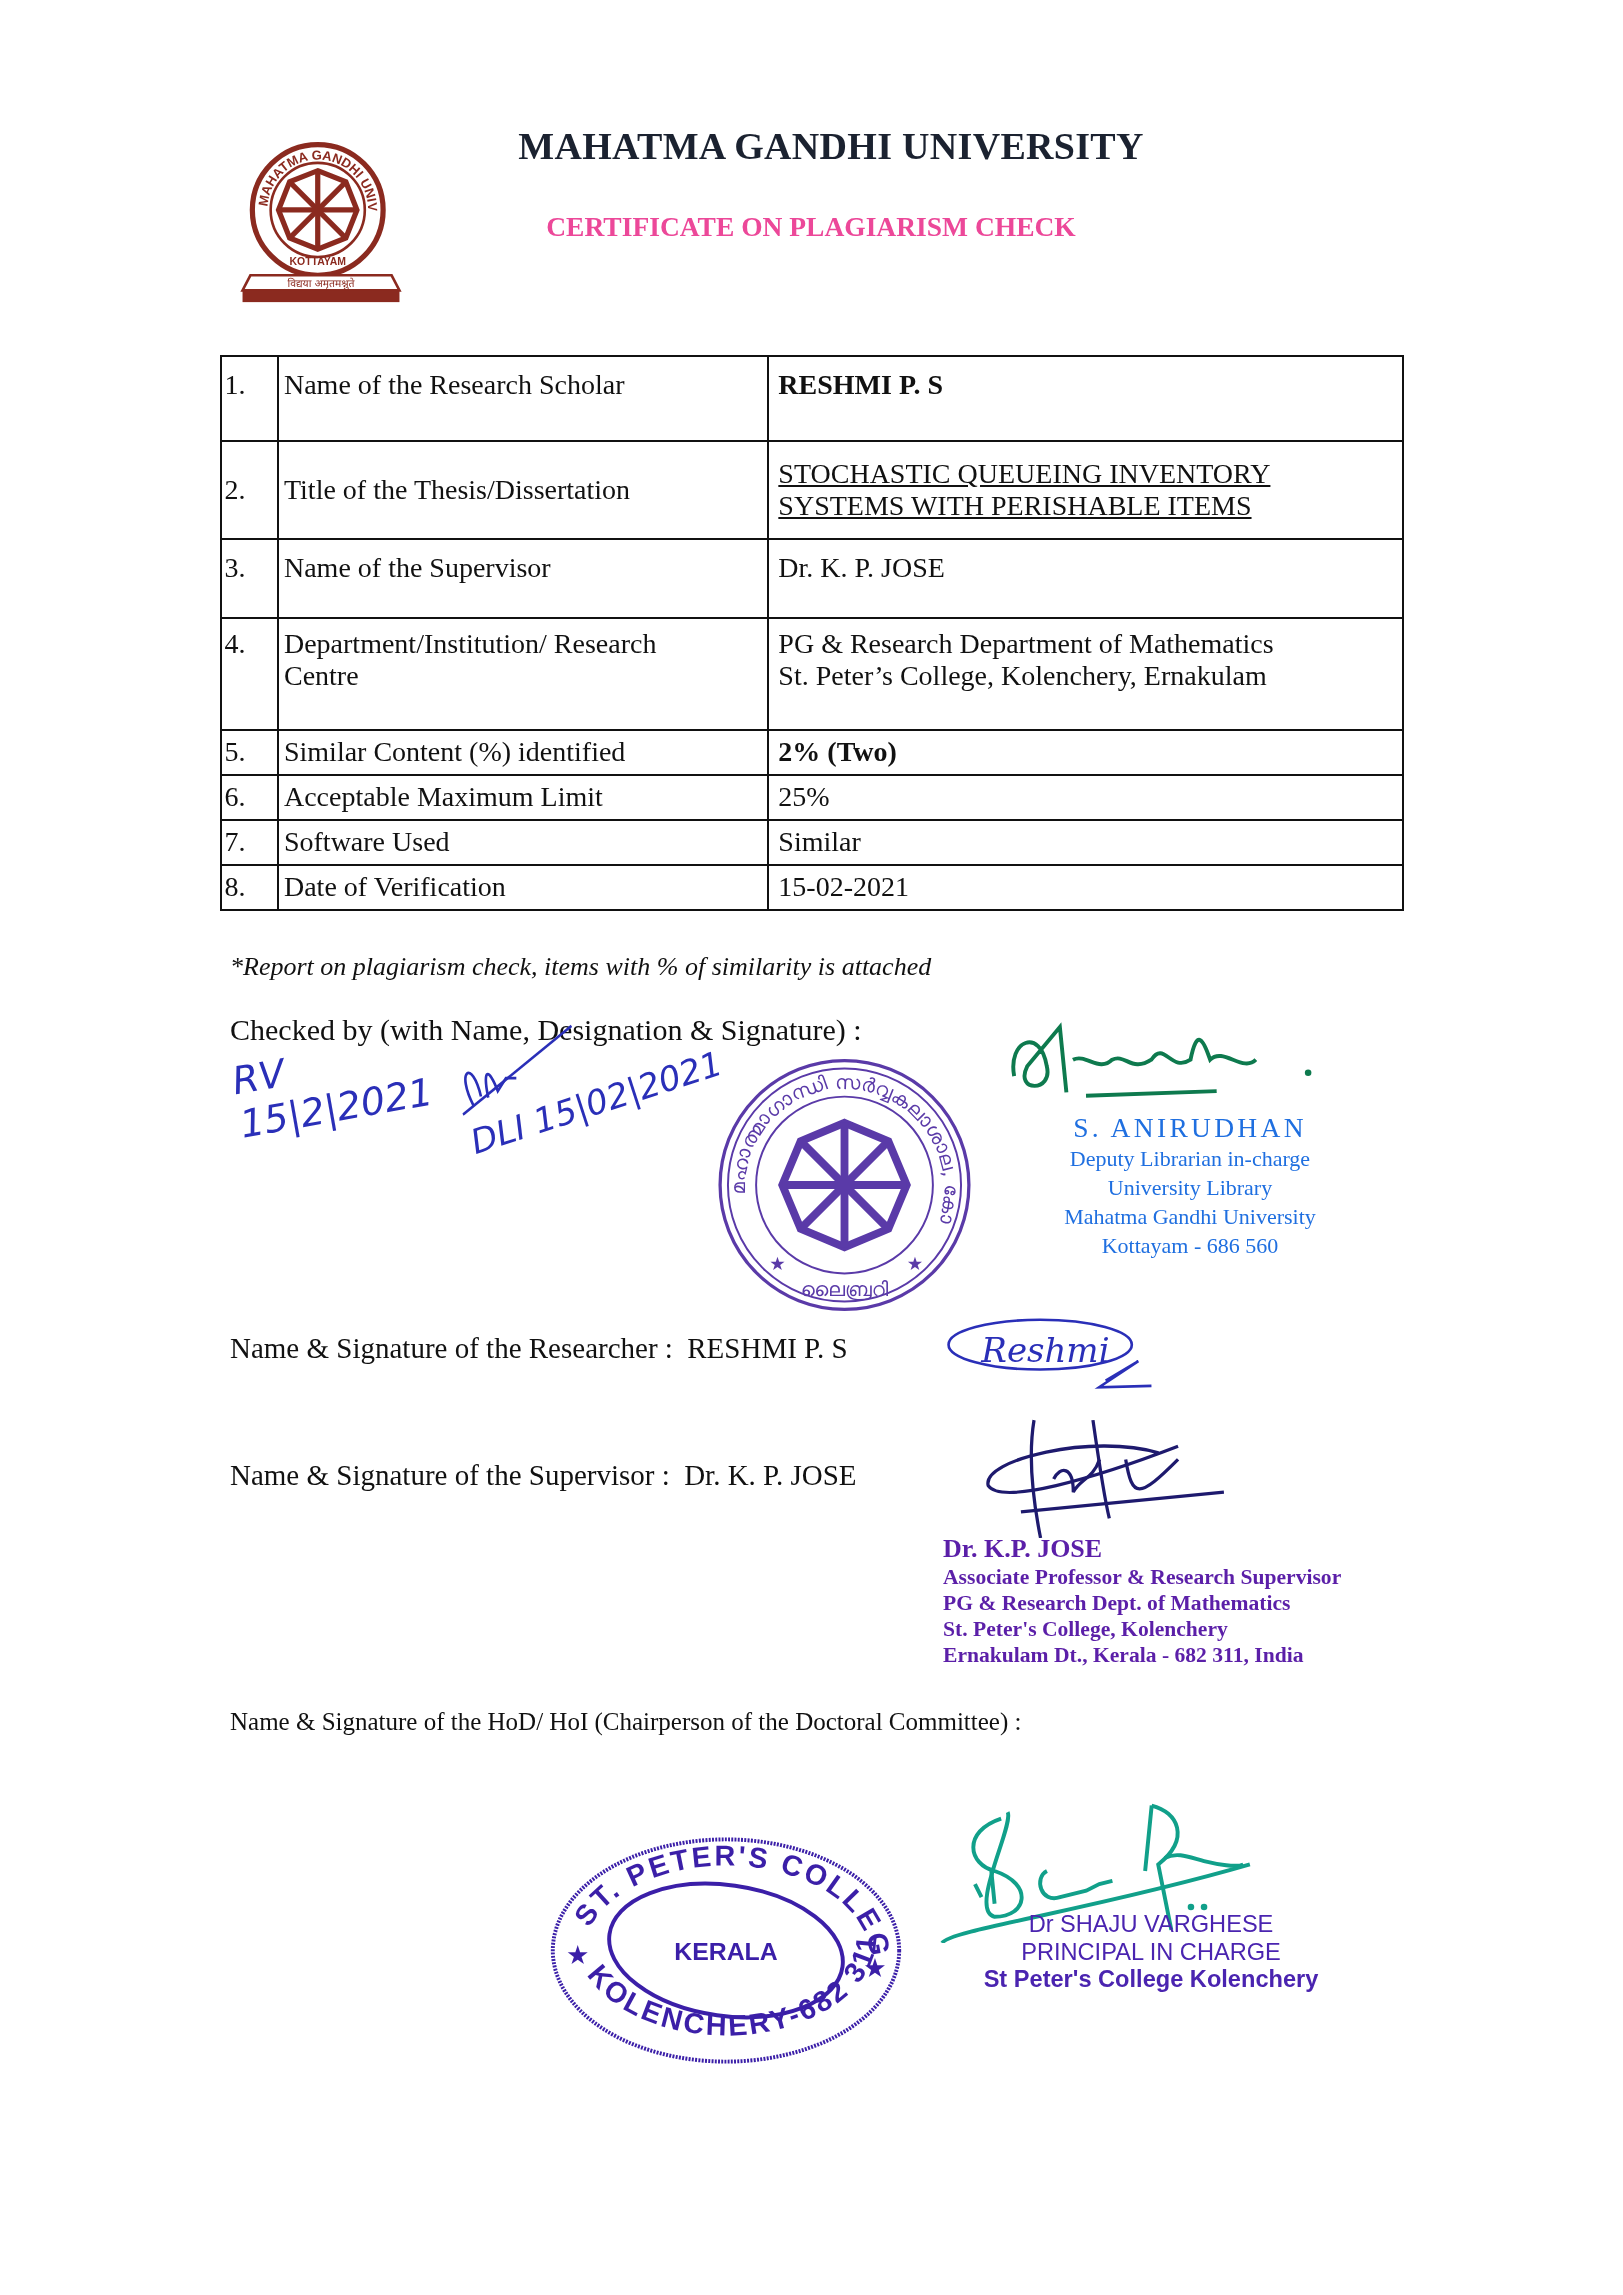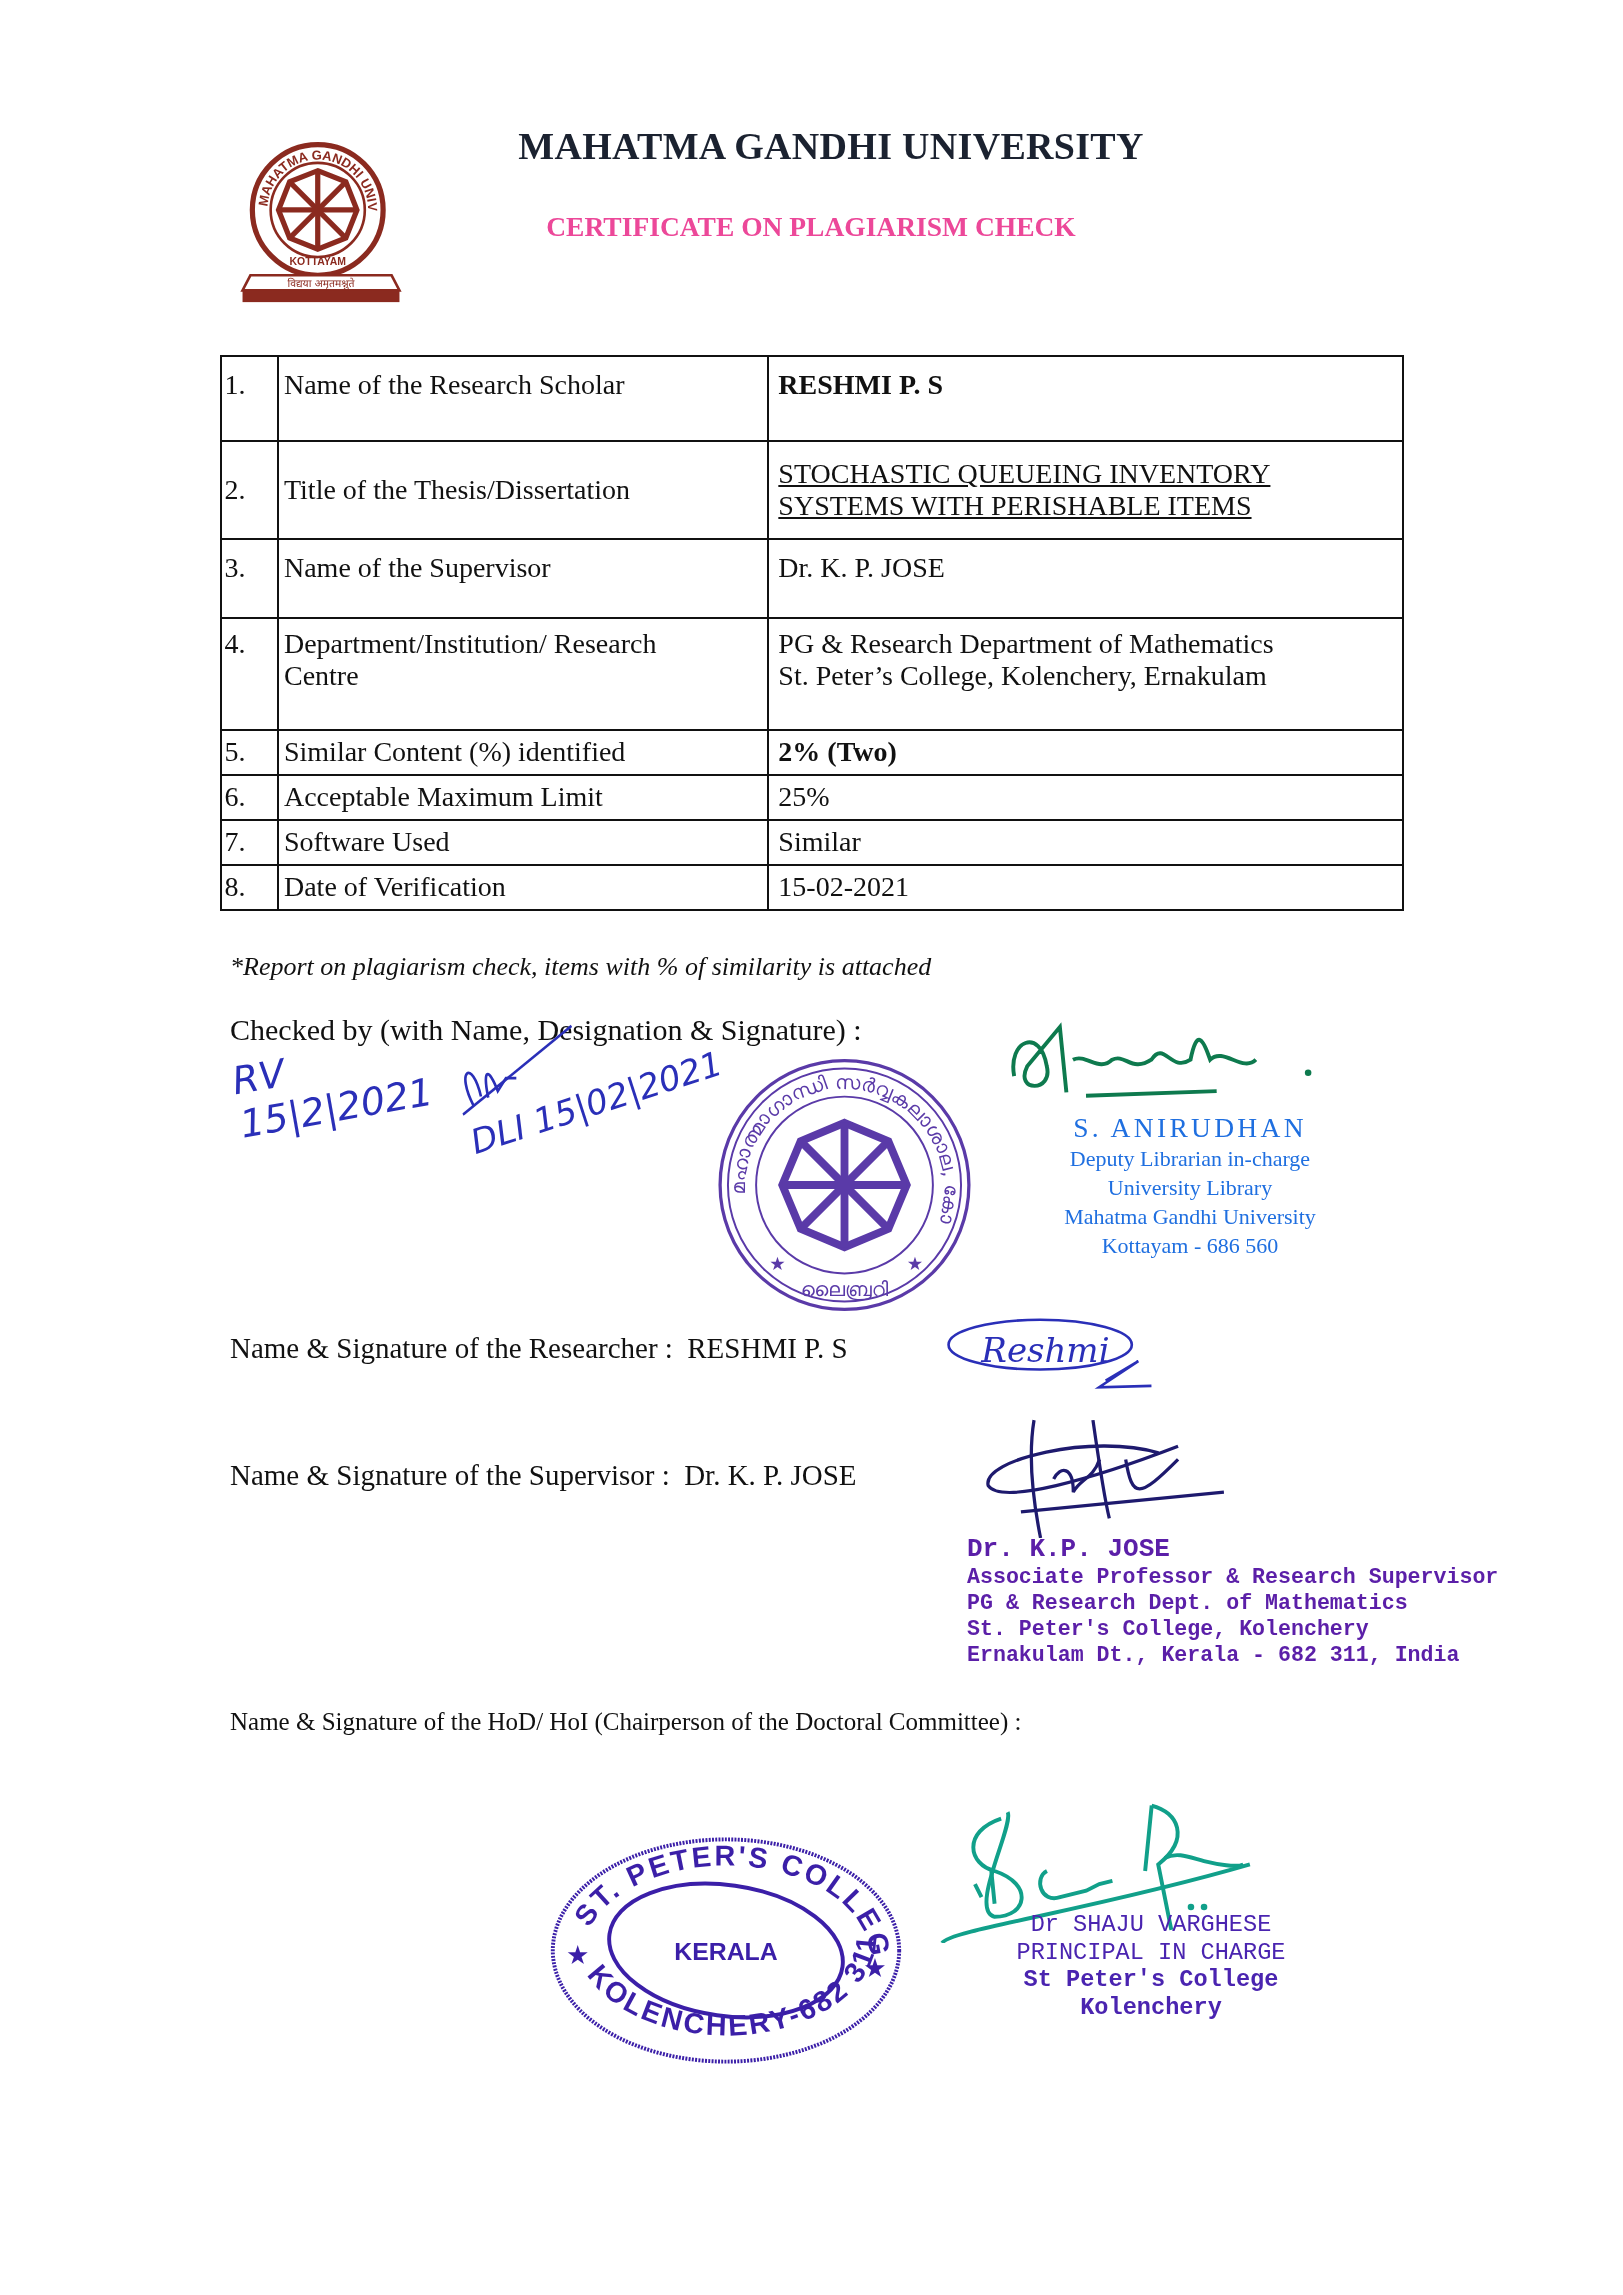--- a/index.html
+++ b/index.html
@@ -49,30 +49,30 @@
                font-family: "Liberation Serif", serif; }
   #lib-stamp .name { font-size: 27.5px; letter-spacing: 3.3px; }
   #lib-stamp .line { font-size: 22px; line-height: 29px; }
   #lib-sig { left: 1001px; top: 1014px; width: 366px; height: 98px; }
 
   
   #res-sig { left: 942px; top: 1315px; width: 216px; height: 79px; }
 
   
   #sup-sig { left: 962px; top: 1407px; width: 275px; height: 131px; }
-  #sup-stamp { left: 967px; top: 1534px; color: #5b1fa8;
-               font-family: Liberation Mono, monospace; font-weight: bold; }
+  #sup-stamp { left: 943px; top: 1534px; color: #5b1fa8;
+               font-family: Liberation Serif, serif; font-weight: bold; }
   #sup-stamp .name { font-size: 26px; }
   #sup-stamp .line { font-size: 21.6px; line-height: 26px; }
 
   
   #college-seal { left: 543px; top: 1826px; width: 366px; height: 249px; }
   #prin-sig { left: 929px; top: 1799px; width: 393px; height: 144px; }
   #prin-stamp { left: 968px; top: 1911px; color: #4a24b0; text-align: center;
-                font-family: Liberation Mono, monospace; width: 366px; }
+                font-family: Liberation Sans, sans-serif; width: 366px; }
   #prin-stamp .line { font-size: 23.6px; line-height: 27.5px; }
   #prin-stamp .bold { font-weight: bold; }
 </style>
 </head>
 <body>
 
 <svg id="logo" class="abs" viewBox="0 0 260 250">
   <g fill="none" stroke="#8b2a1f">
     <ellipse cx="125" cy="105" rx="100" ry="100" stroke-width="8"></ellipse>
     <ellipse cx="125" cy="105" rx="72" ry="72" stroke-width="4"></ellipse>

